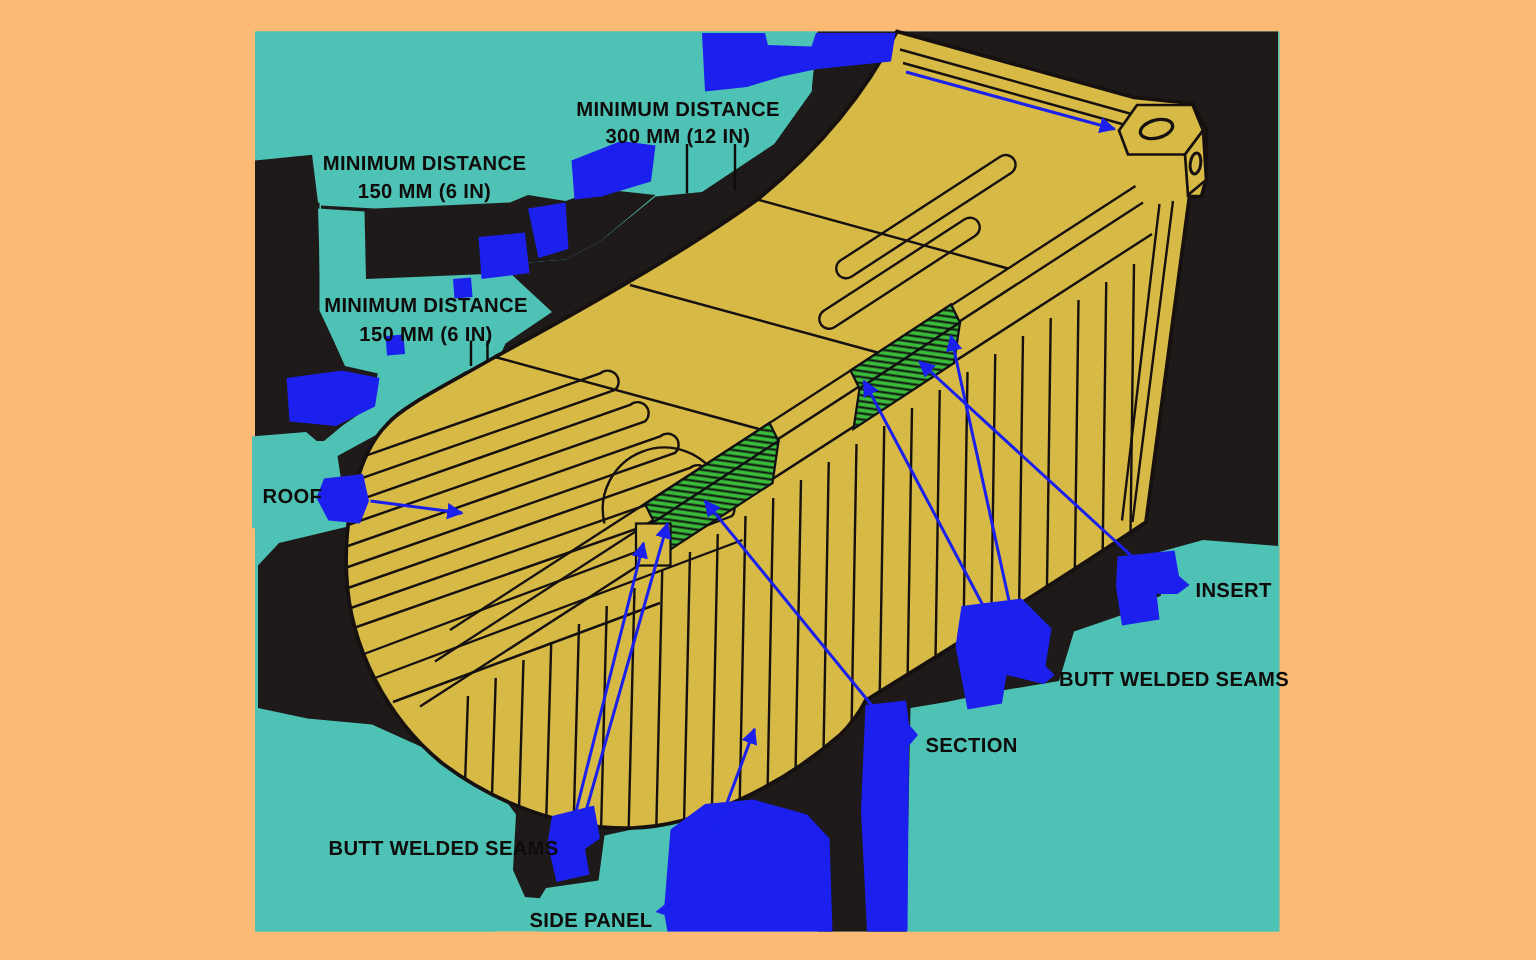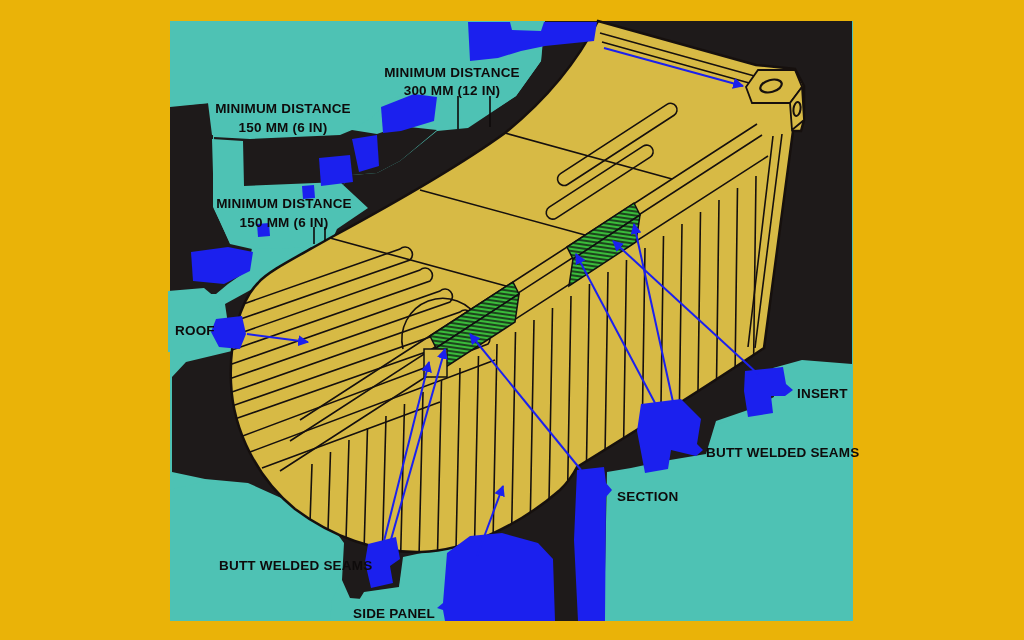--- a/index.html
+++ b/index.html
@@ -1,16 +1,16 @@
 <!DOCTYPE html>
 <html><head>
 <meta charset="utf-8">
 <style>
   html,body{margin:0;padding:0;background:#ffffff;}
-  .stage{width:1024px;height:640px;position:relative;background:#eab308;overflow:hidden;}
+  .stage{width:1024px;height:640px;position:relative;background:#fdba74;overflow:hidden;}
   svg{display:block;}
   .lbl{font-family:"Liberation Sans",sans-serif;font-weight:bold;font-size:13.5px;fill:#0e0b0b;letter-spacing:.2px;}
   .lbl-mid{text-anchor:middle;}
 </style>
 </head>
 <body>
 
 <div class="stage">
 <svg viewBox="0 0 1024 640" width="1024" height="640">
   <defs>

